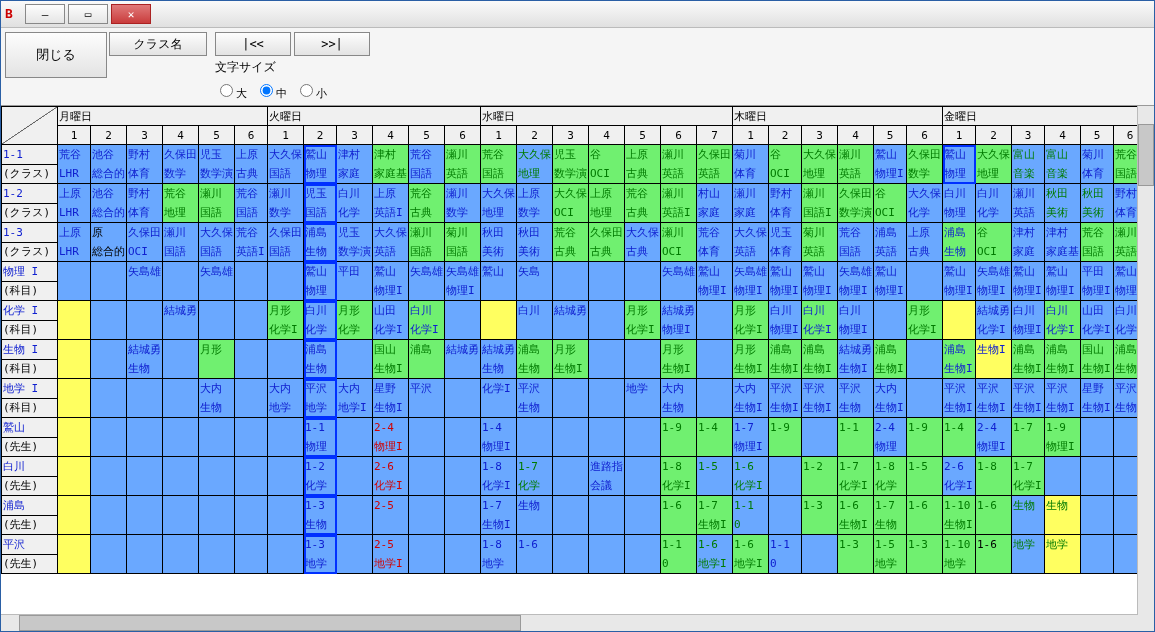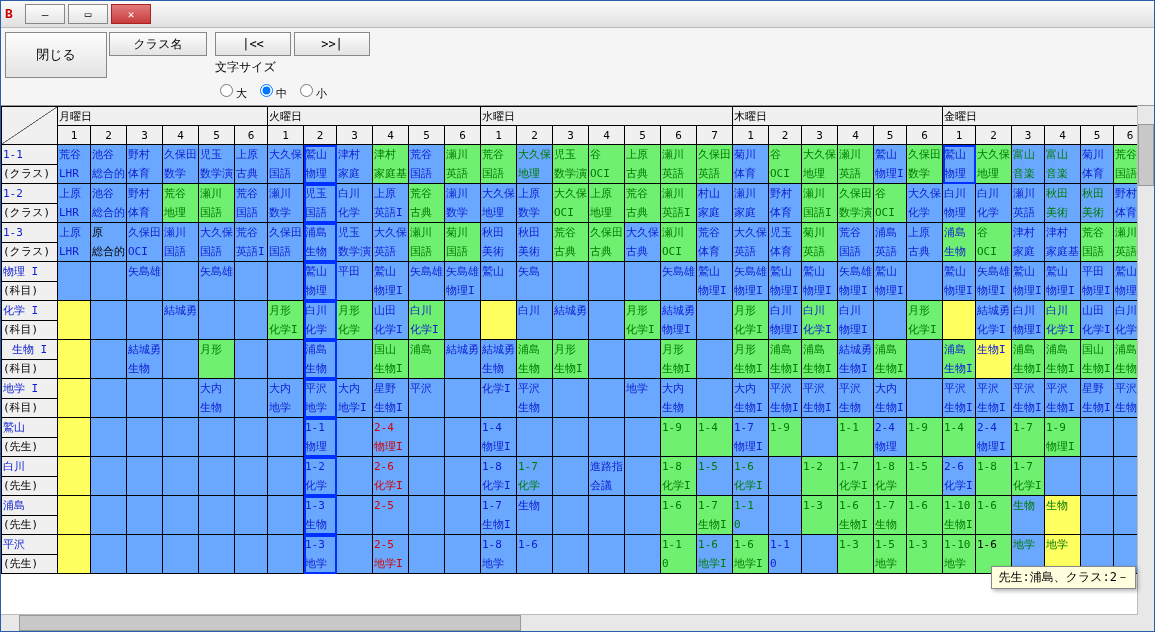--- a/index.html
+++ b/index.html
@@ -660,21 +660,21 @@
               <div class="c-b" style="line-height: 19px;">山田<br>化学I</div>
             </td>
             <td rowspan="2" class="cell bg-b">
               <div class="c-b" style="line-height: 19px;">白川<br>化学I</div>
             </td>
           </tr>
           <tr>
             <th class="rh" style="text-align: left; color: rgb(0, 0, 0);">(科目)</th>
           </tr>
           <tr>
-            <th class="rh" style="text-align: center;">生物 I</th>
+            <th class="rh" style="text-align: left;">生物 I</th>
             <td rowspan="2" class="cell bg-y">
               <div class="c-b" style="line-height: 19px;">&nbsp;<br>&nbsp;</div>
             </td>
             <td rowspan="2" class="cell bg-b">
               <div class="c-b" style="line-height: 19px;">&nbsp;<br>&nbsp;</div>
             </td>
             <td rowspan="2" class="cell bg-b">
               <div class="c-b" style="line-height: 19px;">結城勇<br>生物</div>
             </td>
             <td rowspan="2" class="cell bg-b">
@@ -1261,15 +1261,14 @@
             <th class="rh" style="text-align: left; color: rgb(0, 0, 0);">(先生)</th>
           </tr>
         </tbody>
       </table>
     <div class="vsb">
         <div class="sbthumb"></div>
       </div>
     <div class="hsb">
         <div class="sbthumb"></div>
       </div>
-    <div class="tooltip">先生:浦島、クラス:2－</div>
   </div>
 </div>
 
 </body></html>

